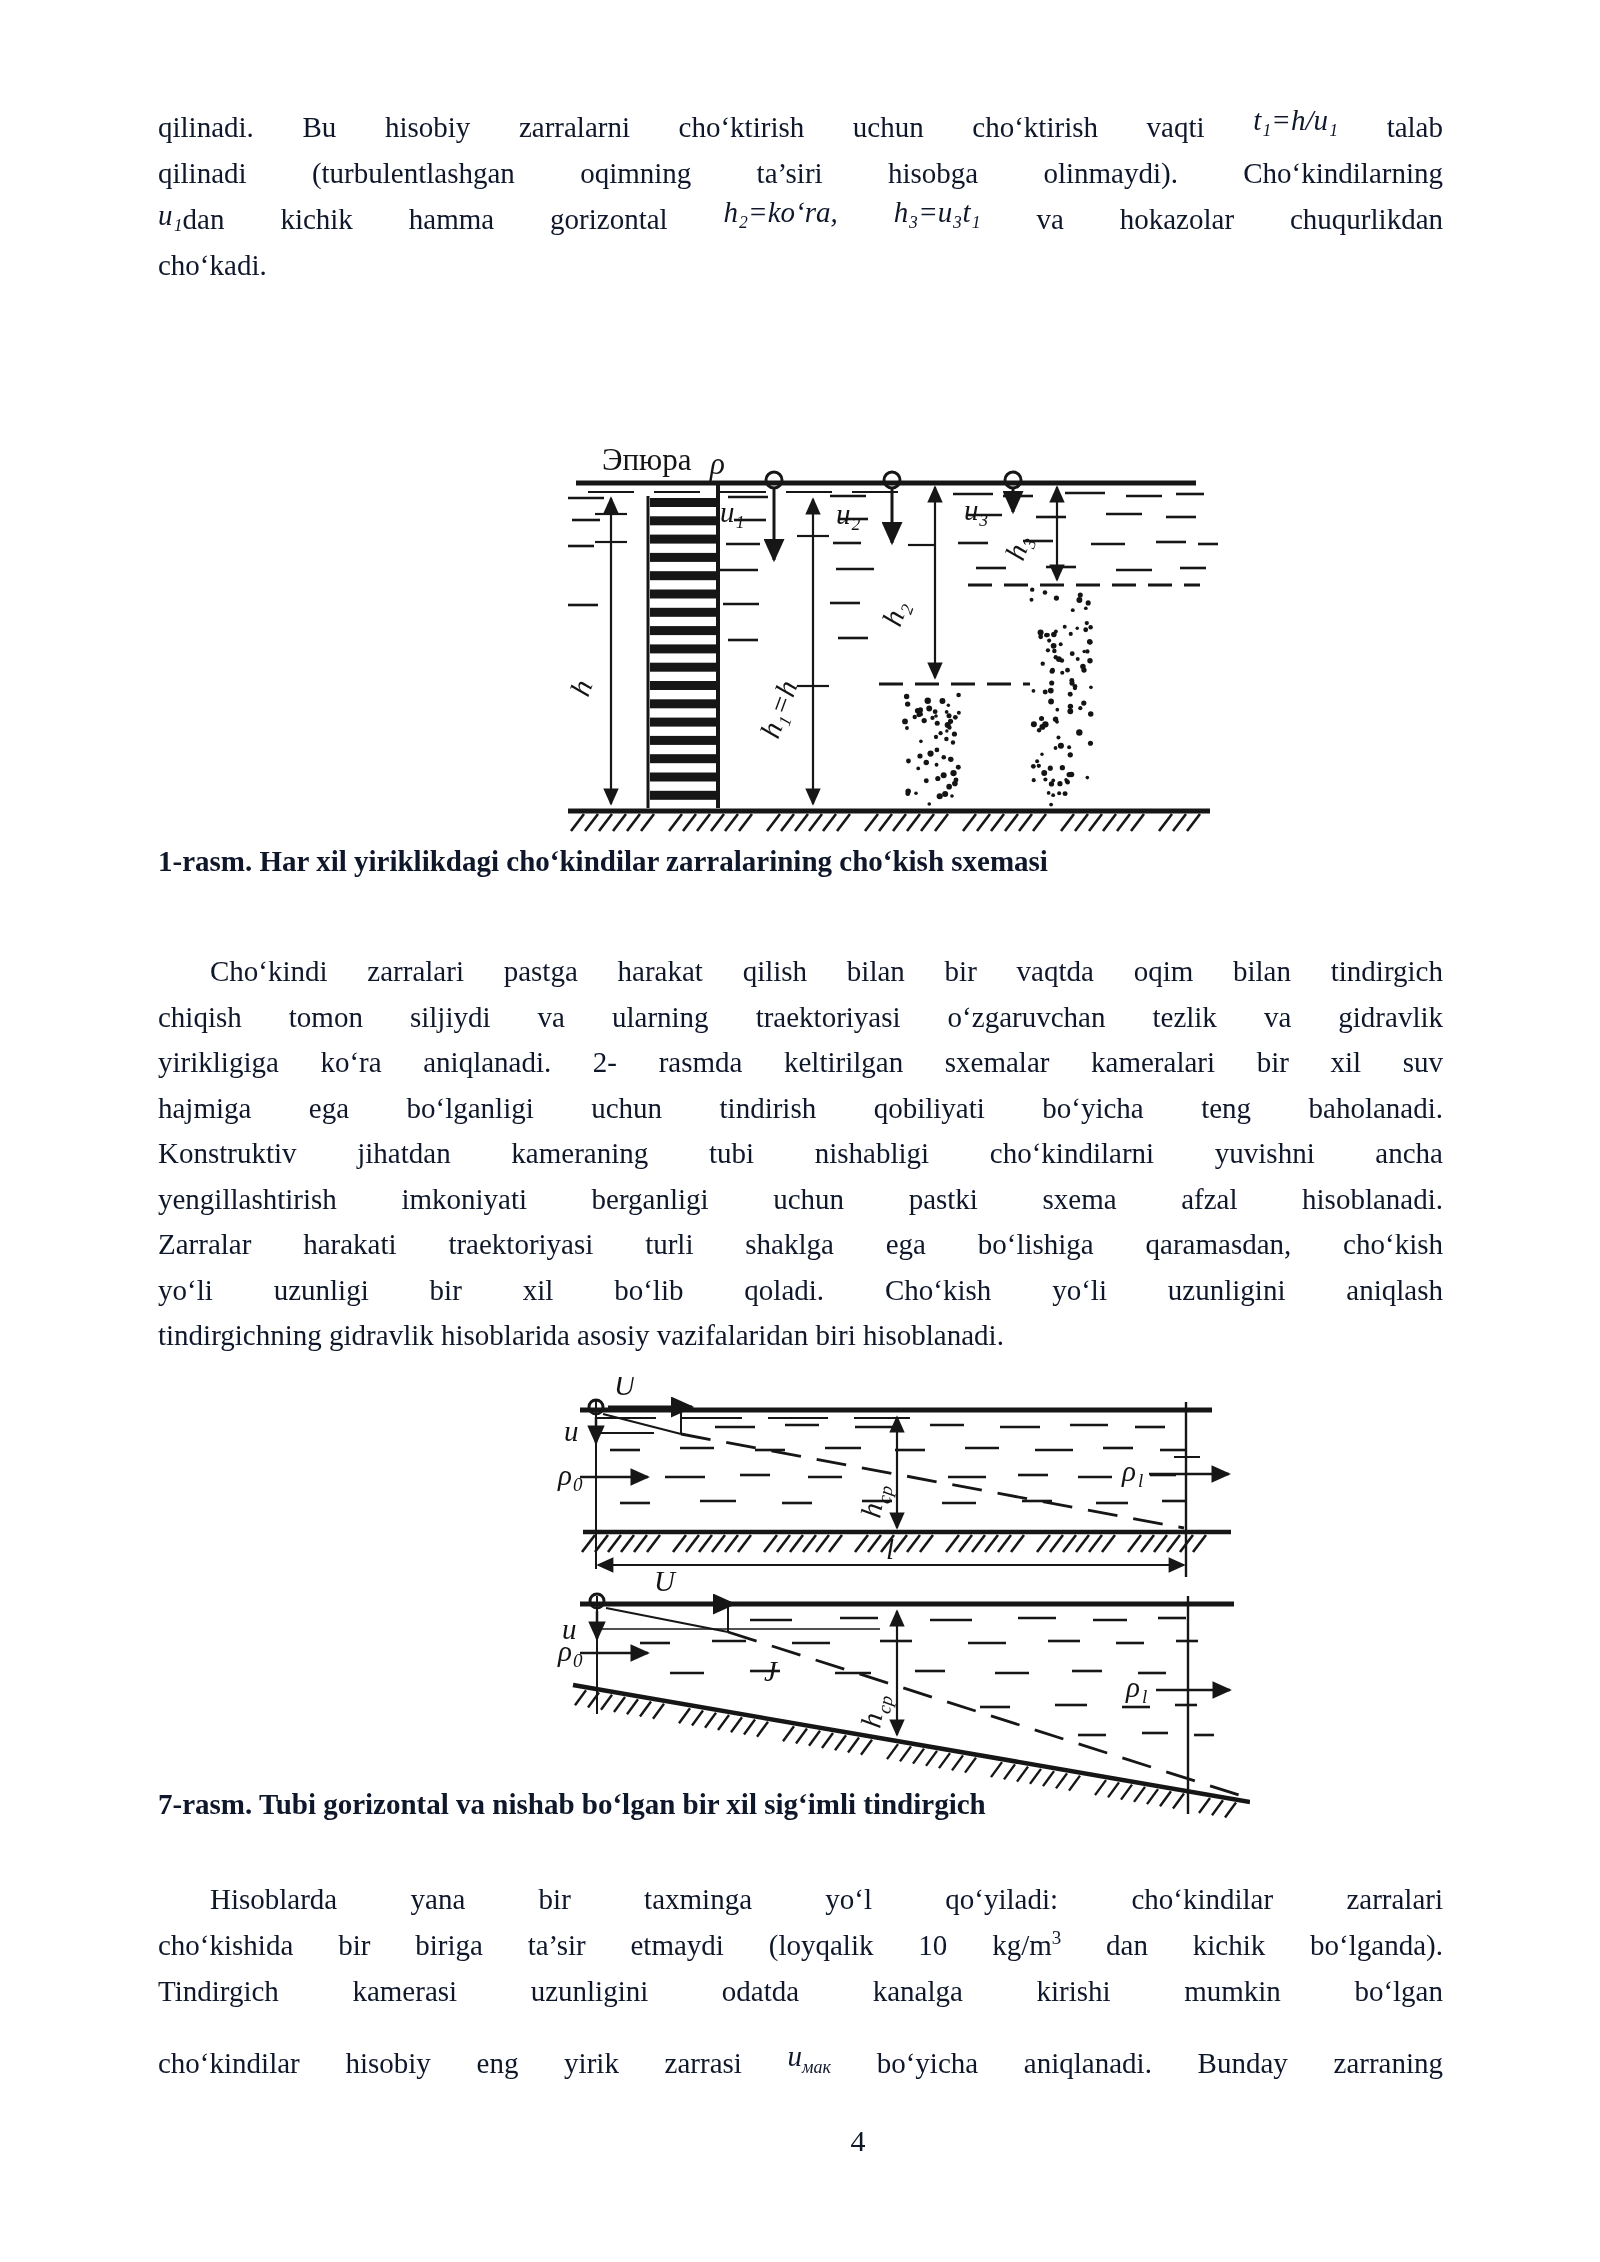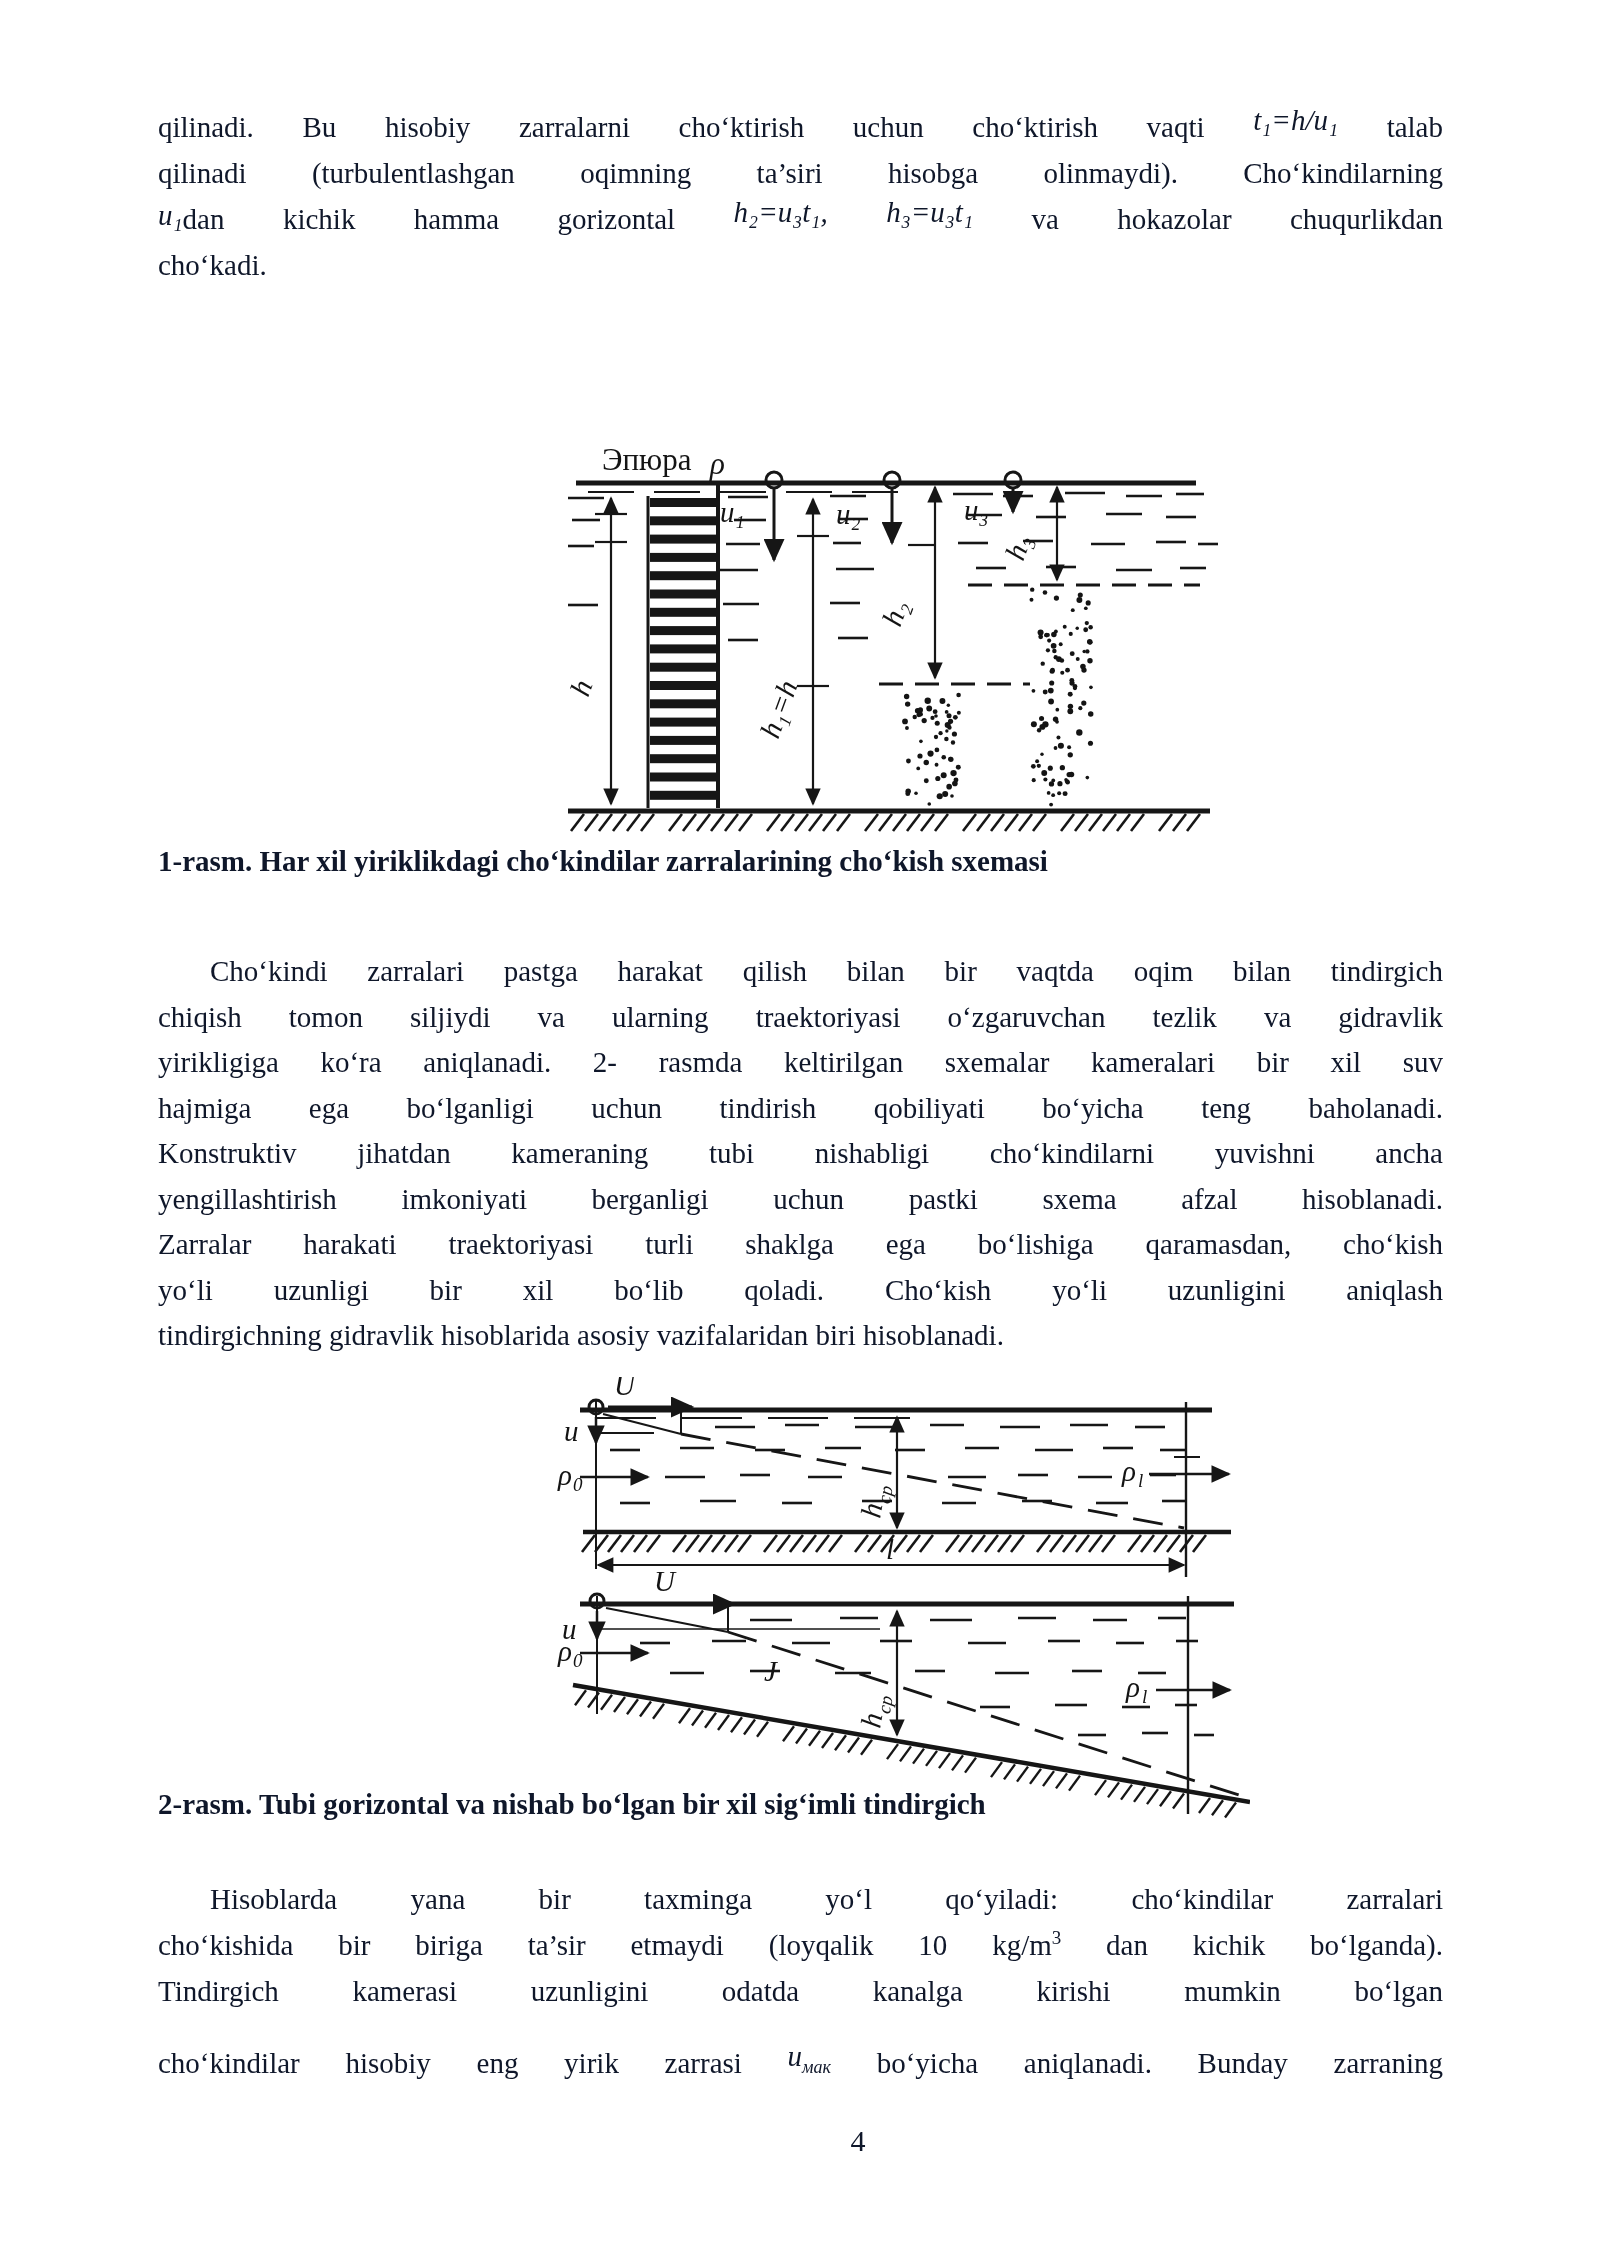--- a/index.html
+++ b/index.html
@@ -26,21 +26,21 @@
   .sline{stroke:#161616;fill:none;}
 </style>
 </head>
 <body>
 
 <div class="page">
 
   <div class="tb" style="top:104px;">
     <div class="jline"><span>qilinadi. Bu hisobiy zarralarni choʻktirish uchun choʻktirish vaqti </span><span class="fml">t₁=h/u₁</span><span> talab</span></div>
     <div class="jline">qilinadi (turbulentlashgan oqimning ta’siri hisobga olinmaydi). Choʻkindilarning</div>
-    <div class="jline"><span class="fml fml-lo">u₁</span><span>dan kichik hamma gorizontal </span><span class="fml">h₂=u₃t₁, </span><span class="fml">h₃=u₃t₁</span><span> va hokazolar chuqurlikdan</span></div>
+    <div class="jline"><span class="fml fml-lo">u₁</span><span>dan kichik hamma gorizontal </span><span class="fml">h₂=koʻra, </span><span class="fml">h₃=u₃t₁</span><span> va hokazolar chuqurlikdan</span></div>
     <div class="jline lastline">choʻkadi.</div>
   </div>
 
   <div class="fig" style="left:568px;top:396px;">
     <svg id="f1" width="680" height="400" viewBox="0 0 680 400">
       <defs>
         <marker id="m1" viewBox="0 0 10 9" refX="9" refY="4.5" markerWidth="9" markerHeight="7" orient="auto-start-reverse">
           <path d="M0,0 L10,4.5 L0,9 Z" fill="#161616"></path>
         </marker>
       </defs>
@@ -566,21 +566,21 @@
       <g transform="translate(330,352) rotate(-80)">
         <text class="flbl" x="0" y="0">h</text>
         <text class="fsm" x="16" y="7">ср</text>
       </g>
       <text class="flbl" x="576" y="320">ρ</text>
       <text class="fsm" x="592" y="326">l</text>
     </svg>
   </div>
 
   <div class="caption" style="top:1781px;">
-    <div>2-rasm. Tubi gorizontal va nishab boʻlgan bir xil sigʻimli tindirgich</div>
+    <div>7-rasm. Tubi gorizontal va nishab boʻlgan bir xil sigʻimli tindirgich</div>
   </div>
 
   <div class="tb" style="top:1876px;">
     <div class="jline indent">Hisoblarda yana bir taxminga yoʻl qoʻyiladi: choʻkindilar zarralari</div>
     <div class="jline"><span>choʻkishida bir biriga ta’sir etmaydi (loyqalik 10 kg/m</span><sup class="s3">3</sup><span> dan kichik boʻlganda).</span></div>
     <div class="jline">Tindirgich kamerasi uzunligini odatda kanalga kirishi mumkin boʻlgan</div>
     <div class="jline" style="margin-top:26px;"><span>choʻkindilar hisobiy eng yirik zarrasi </span><span class="fml"><span>u</span><sub class="ssub">мак</sub></span><span> boʻyicha aniqlanadi. Bunday zarraning</span></div>
   </div>
 
   <div class="pagenum" style="top:2124px;">4</div>

